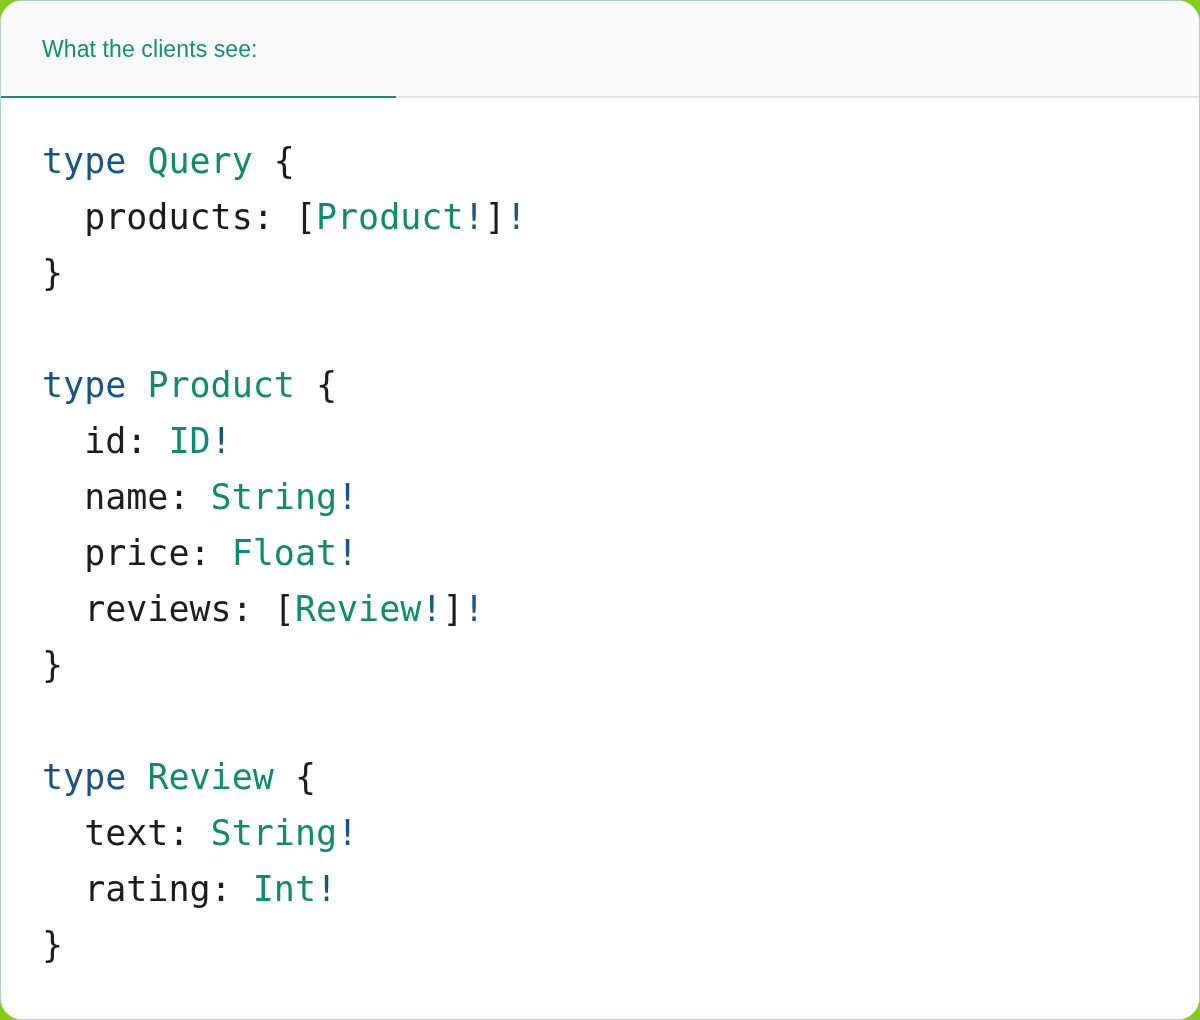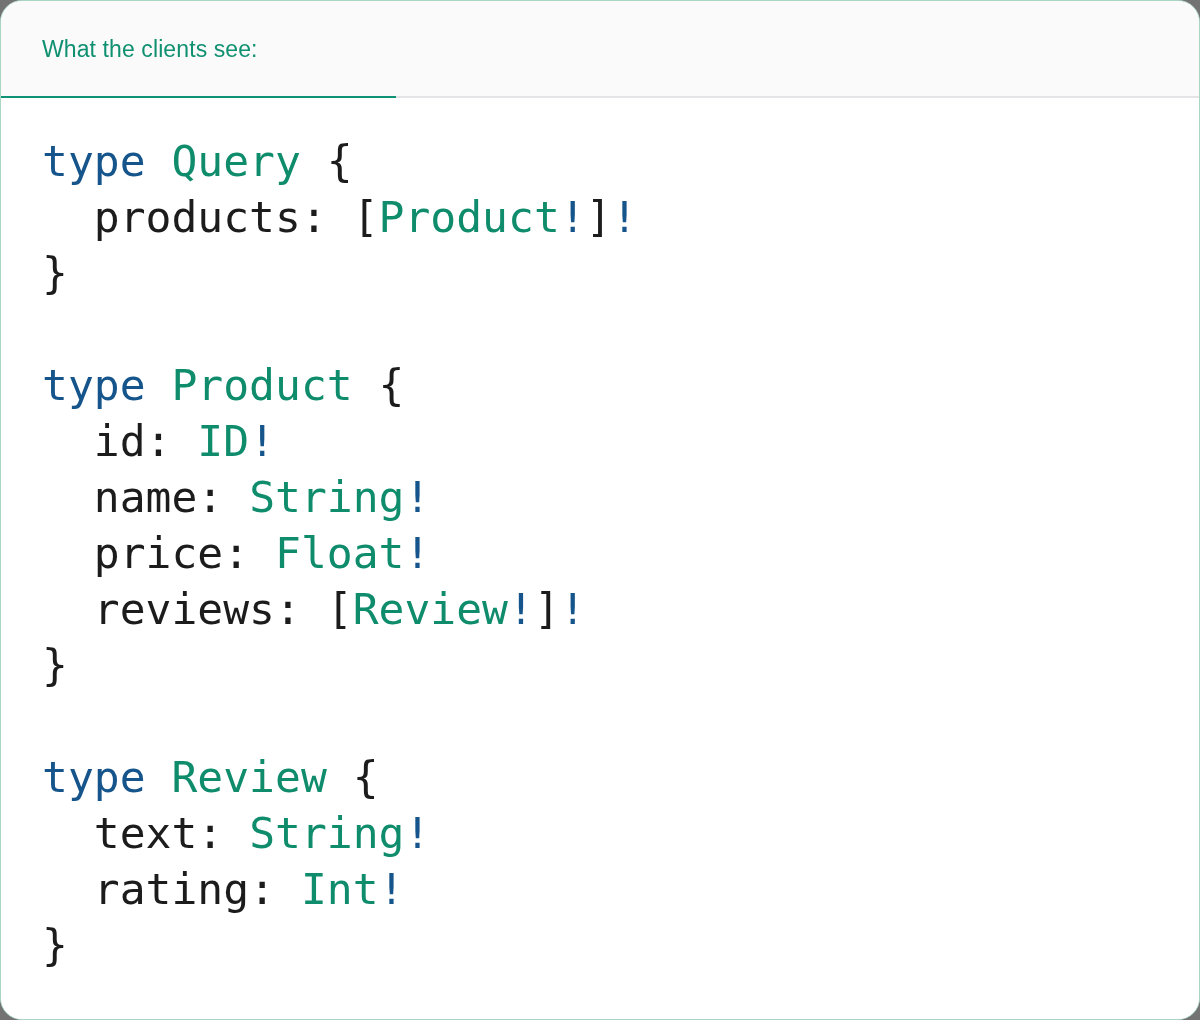--- a/index.html
+++ b/index.html
@@ -5,21 +5,21 @@
   html, body {
     margin: 0;
     padding: 0;
     background: #ffffff;
   }
 
   .screen {
     position: relative;
     width: 1200px;
     height: 1020px;
-    background: #737373;
+    background: #84cc16;
     overflow: hidden;
     font-family: "Liberation Sans", sans-serif;
   }
 
   
   .card {
     position: absolute;
     left: 0;
     top: 0;
     width: 1200px;
@@ -79,21 +79,21 @@
     padding: 0;
     background: #ffffff;
     height: 921px;
     box-sizing: border-box;
   }
 
   pre.code {
     margin: 0;
     padding: 35px 0 0 41px;
     font-family: "DejaVu Sans Mono", monospace;
-    font-size: 43px;
+    font-size: 35px;
     line-height: 56px;
     color: #1c1c1c;
     white-space: pre;
     -moz-tab-size: 2;
     tab-size: 2;
   }
 
   .tok-kw    { color: #15558b; }
   .tok-type  { color: #0e8c6b; }
   .tok-field { color: #1c1c1c; }

